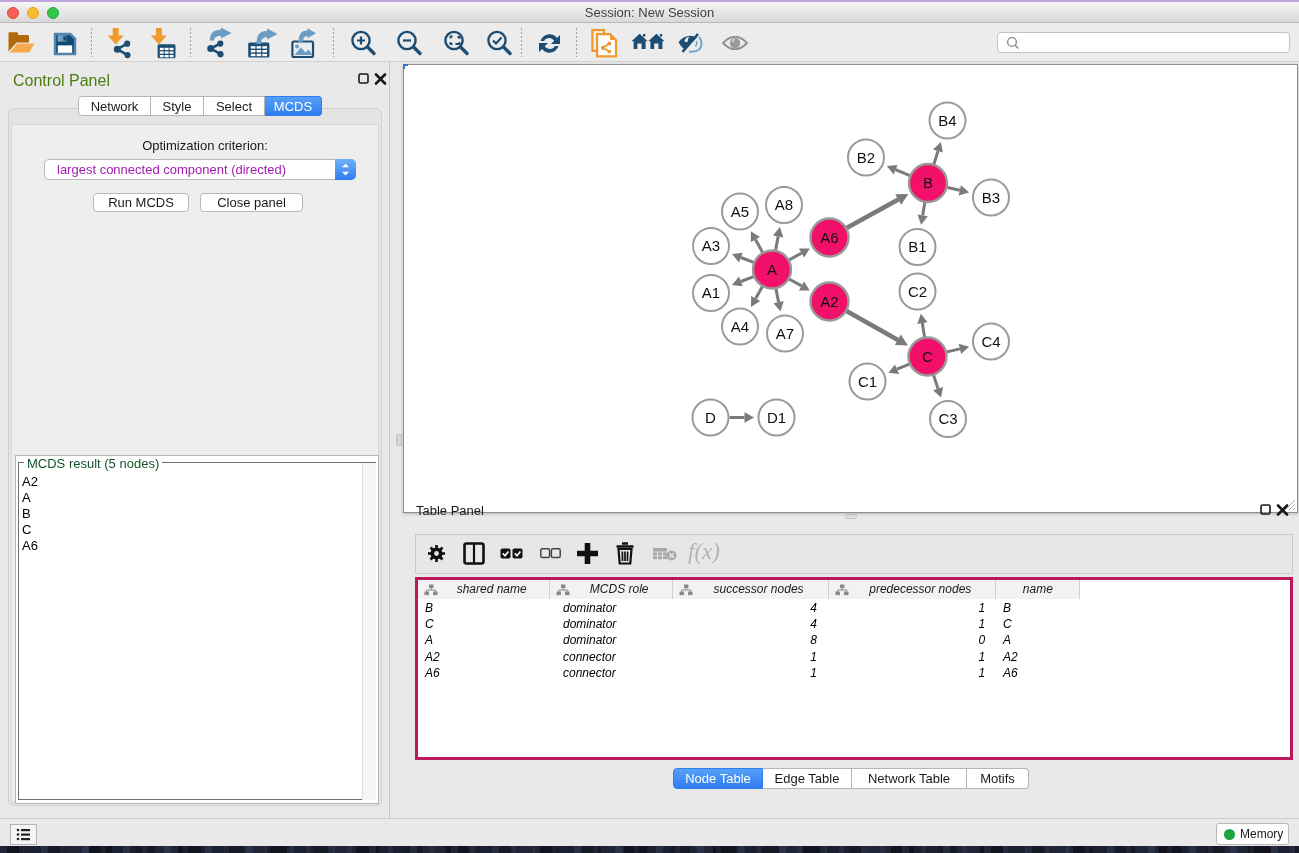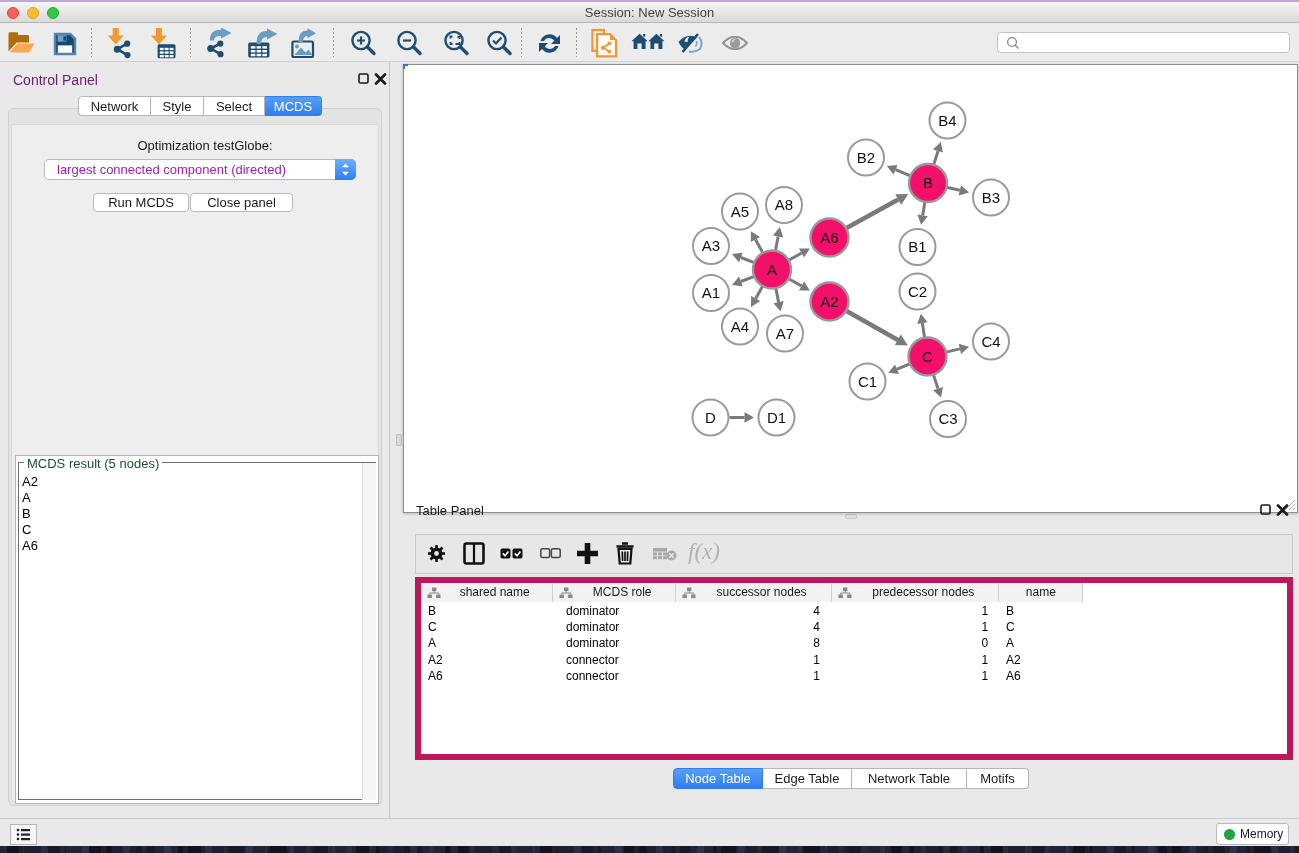--- a/index.html
+++ b/index.html
@@ -30,21 +30,21 @@
   background-image:linear-gradient(#9a9a9a 40%, rgba(0,0,0,0) 0%);
   background-size:1px 4px; }
 #searchbox { position:absolute; left:997px; top:9px; width:293px; height:21px;
   background:#fff; border:1px solid #c3c3c3; border-radius:4px; }
 
 
 #mainarea { left:0; top:62px; width:1299px; height:756px; background:#e9e9e9; }
 
 
 #cpanel { position:absolute; left:0; top:0; width:390px; height:756px; background:#e9e9e9; border-right:1px solid #c6c6c6;}
-#cpanel .ptitle { position:absolute; left:13px; top:10px; font-size:14px; color:#701a75; }
+#cpanel .ptitle { position:absolute; left:13px; top:10px; font-size:16px; color:#4d7c0f; }
 
 
 .tabrow { position:absolute; display:flex; z-index:5; }
 .tab { height:20px; line-height:19px; background:#fff; border:1px solid #b5b5b5;
   border-left:none; font-size:13px; color:#1a1a1a; text-align:center; }
 .tab.first { border-left:1px solid #b5b5b5; border-radius:4px 0 0 4px; }
 .tab.last { border-radius:0 4px 4px 0; }
 .tab.sel { background:linear-gradient(#56a0f7,#2f7df0); color:#fff; border-color:#2f7df0; }
 
 #cp-body { position:absolute; left:8px; top:46px; width:374px; height:698px;
@@ -73,21 +73,21 @@
   background:linear-gradient(#f3f3f3,#d7d7d7); border-bottom:1px solid #a8a8a8; }
 #nw-titlebar .title { position:absolute; left:0; right:0; top:4px; text-align:center; font-size:13px; color:#3c3c3c; }
 .tls { position:absolute; border-radius:50%; width:11px; height:11px; top:5px; }
 
 
 #tablepanel { position:absolute; left:395px; top:435px; width:904px; height:300px; }
 #tp-title { position:absolute; left:21px; top:6px; font-size:13px; color:#1a1a1a; }
 #tp-toolbar { position:absolute; left:20px; top:37px; width:878px; height:40px;
   background:#e7e7e7; border:1px solid #c9c9c9;text-align:right; }
 #tp-table { position:absolute; left:20px; top:80px; width:878px; height:183px;
-  background:#fff; border:6px solid #be185d; }
+  background:#fff; border:3px solid #be185d;font-style:italic; }
 .th { position:absolute; top:0; height:19px; background:#f2f2f2; border-right:1px solid #cfcfcf;
   font-size:12px; color:#1a1a1a; text-align:center; line-height:19px; }
 .tr { position:absolute; font-size:12px; color:#000; height:16px; line-height:16px; }
 
 
 #bottomtabs { position:absolute; display:flex; left:278px; top:271px; }
 
 
 #statusbar { left:0; top:818px; width:1299px; height:28px; background:#e9e9e9; border-top:1px solid #cccccc; }
 #listbtn { position:absolute; left:10px; top:5px; width:27px; height:21px; background:#f5f5f5; border:1px solid #b5b5b5; }
@@ -246,32 +246,32 @@
         <path d="M18 1.5 L27 10.5 M27 1.5 L18 10.5" stroke="#1a1a1a" stroke-width="2.6" stroke-linecap="round"></path>
       </svg>
       <div class="tabrow" style="left:78px; top:34px;">
         <div class="tab first" style="width:73px;">Network</div>
         <div class="tab" style="width:53px;">Style</div>
         <div class="tab" style="width:61px;">Select</div>
         <div class="tab last sel" style="width:57px;">MCDS</div>
       </div>
       <div id="cp-body"></div>
       <div id="cp-inner">
-        <div id="optlabel">Optimization testGlobe:</div>
+        <div id="optlabel">Optimization criterion:</div>
         <div id="dropdown">
           <div class="dtext">largest connected component (directed)</div>
           <div class="stepper">
             <svg width="21" height="21" viewBox="0 0 21 21">
                 <path d="M7 8.2 L10.5 4.6 L14 8.2 Z" fill="#fff"></path>
                 <path d="M7 12.8 L10.5 16.4 L14 12.8 Z" fill="#fff"></path>
               </svg>
           </div>
         </div>
         <div class="btn" style="left:81px; top:68px; width:96px;">Run MCDS</div>
-        <div class="btn" style="left:178px; top:68px; width:103px;">Close panel</div>
+        <div class="btn" style="left:188px; top:68px; width:103px;">Close panel</div>
       </div>
       <div id="mcdsbox"></div>
       <div id="mcdsborder"></div>
       <div id="mcdsscroll"></div>
       <div id="mcdslegend">MCDS result (5 nodes)</div>
       <div id="mcdslist">A2<br>A<br>B<br>C<br>A6</div>
     </div>
     <div style="position:absolute;left:396px;top:372px;width:6px;height:12px;background:#d8d8d8;border:1px solid #bdbdbd;border-radius:1px"></div>
     <div style="position:absolute;left:845px;top:452px;width:12px;height:5px;background:#e2e2e2;border:1px solid #c9c9c9;border-radius:2px"></div>
     <div id="netwin">

